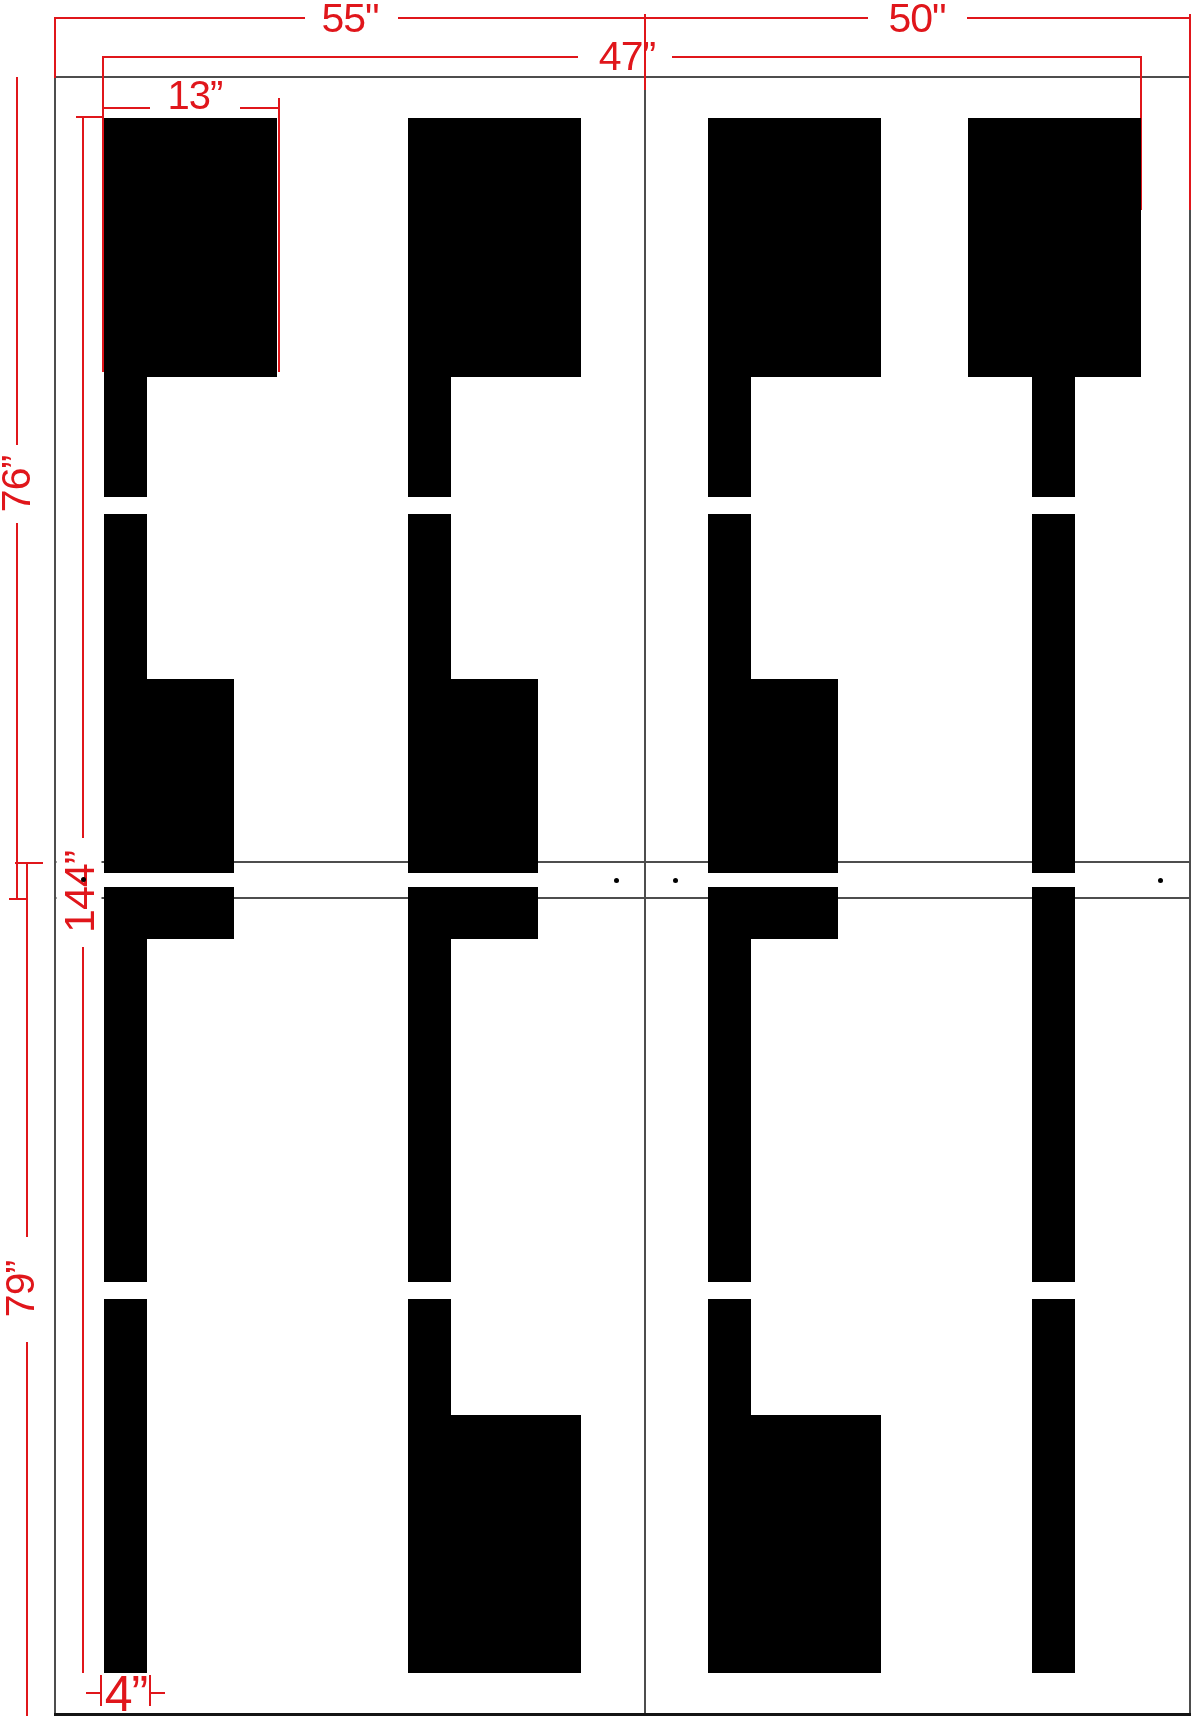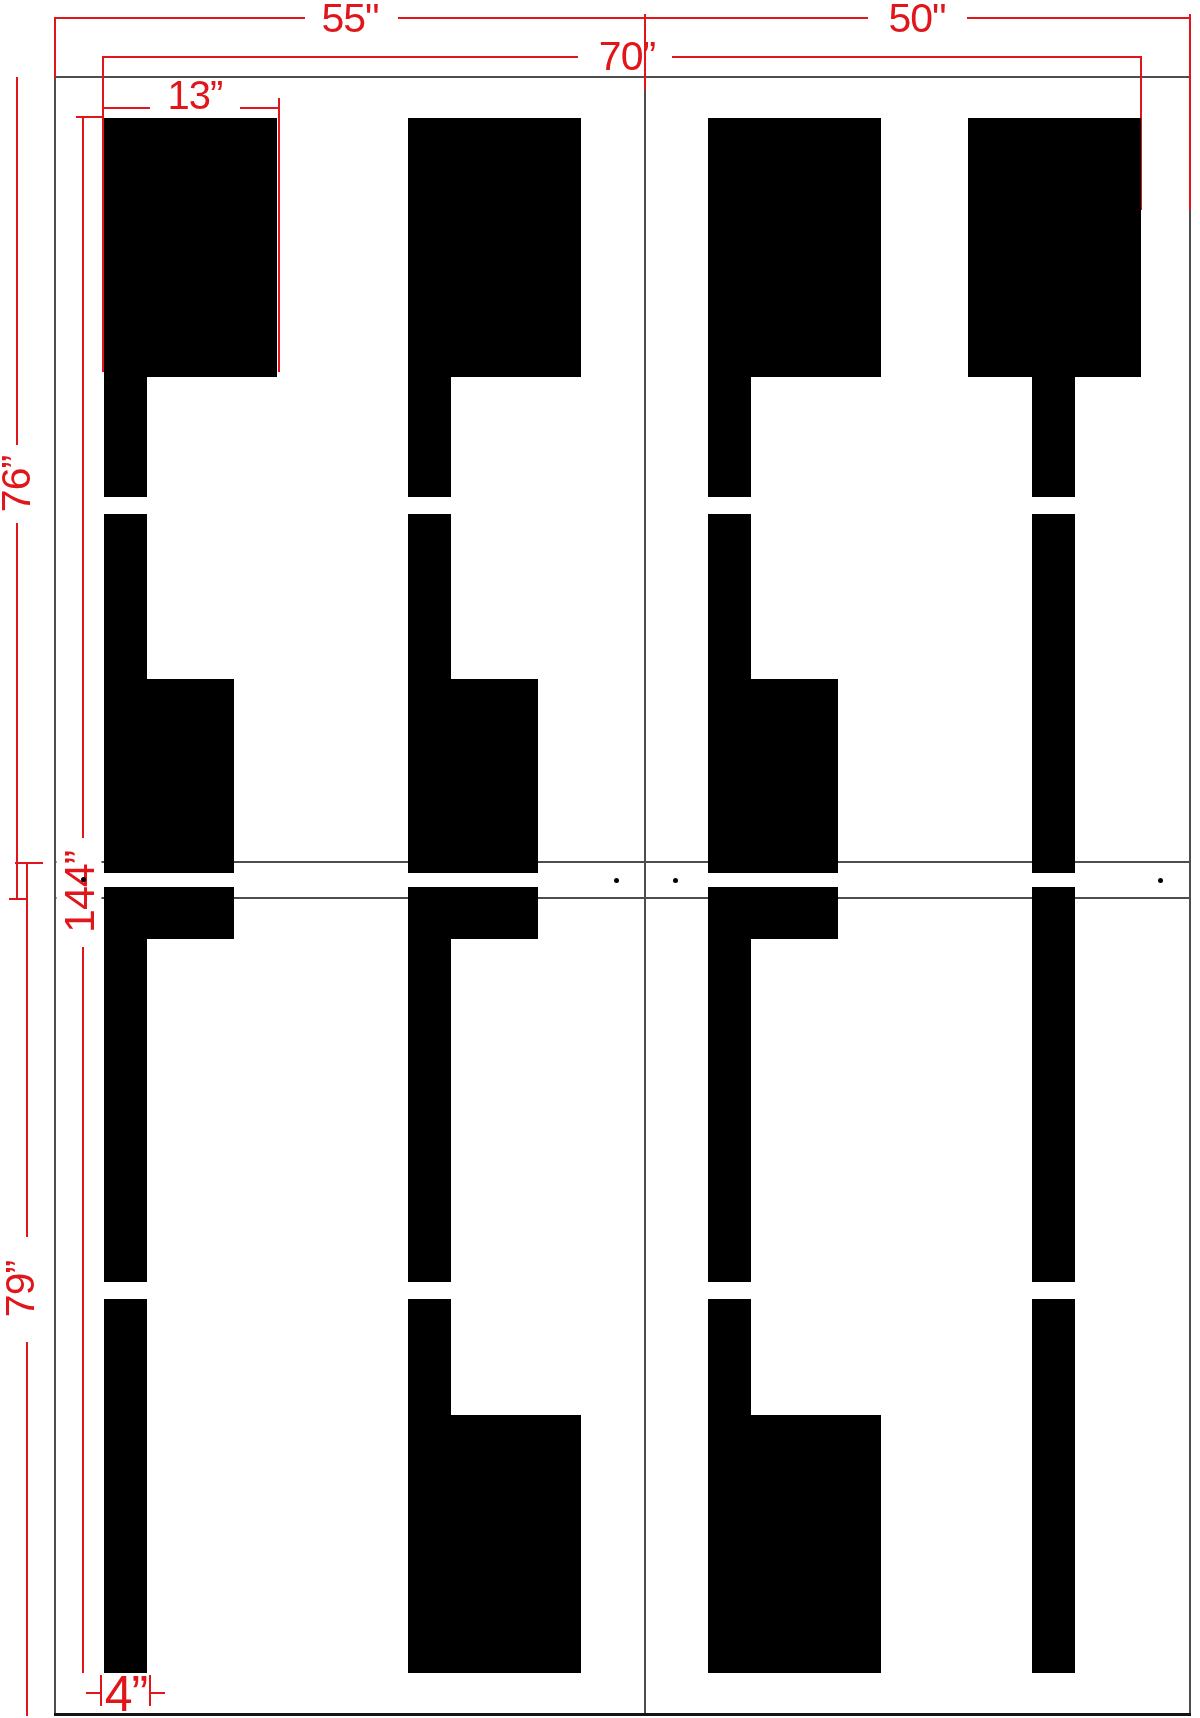--- a/index.html
+++ b/index.html
@@ -74,21 +74,21 @@
     <div class="abs" style="left: 708px; top: 939px; width: 43px; height: 343px; background: rgb(0, 0, 0);"></div>
     <div class="abs" style="left: 708px; top: 1299px; width: 43px; height: 116px; background: rgb(0, 0, 0);"></div>
     <div class="abs" style="left: 708px; top: 1415px; width: 173px; height: 258px; background: rgb(0, 0, 0);"></div>
     <div class="abs" style="left: 968px; top: 118px; width: 173px; height: 259px; background: rgb(0, 0, 0);"></div>
     <div class="abs" style="left: 1032px; top: 377px; width: 43px; height: 120px; background: rgb(0, 0, 0);"></div>
     <div class="abs" style="left: 1032px; top: 514px; width: 43px; height: 359px; background: rgb(0, 0, 0);"></div>
     <div class="abs" style="left: 1032px; top: 887px; width: 43px; height: 395px; background: rgb(0, 0, 0);"></div>
     <div class="abs" style="left: 1032px; top: 1299px; width: 43px; height: 374px; background: rgb(0, 0, 0);"></div>
     <div class="dim-label" style="left: 350px; top: 18px; font-size: 41px;">55"</div>
     <div class="dim-label" style="left: 917px; top: 18px; font-size: 41px;">50"</div>
-    <div class="dim-label" style="left: 627px; top: 56px; font-size: 41px;">70”</div>
+    <div class="dim-label" style="left: 627px; top: 56px; font-size: 41px;">47”</div>
     <div class="dim-label" style="left: 195px; top: 95px; font-size: 40px;">13”</div>
     <div class="dim-label rot bg" style="left: 16px; top: 484px; font-size: 41px;">76”</div>
     <div class="dim-label rot bg" style="left: 79px; top: 892px; font-size: 43px;">144”</div>
     <div class="dim-label rot bg" style="left: 20px; top: 1289px; font-size: 41px;">79”</div>
     <div class="dim-label" style="left: 126px; top: 1694px; font-size: 50px;">4”</div>
     <div class="abs dot" style="left: 80.5px; top: 876.5px;"></div>
     <div class="abs dot" style="left: 613.5px; top: 877.5px;"></div>
     <div class="abs dot" style="left: 672.5px; top: 877.5px;"></div>
     <div class="abs dot" style="left: 1157.5px; top: 877.5px;"></div>
   </div>

